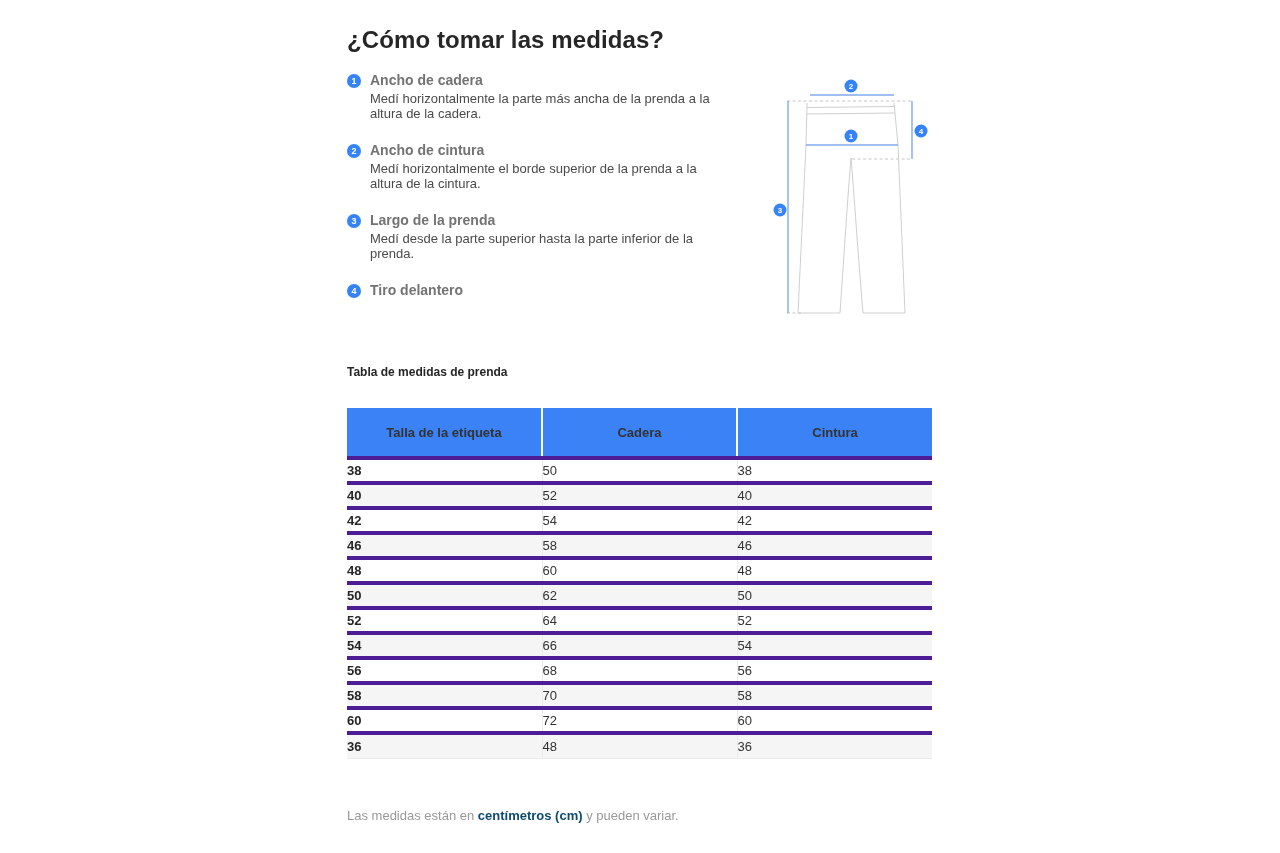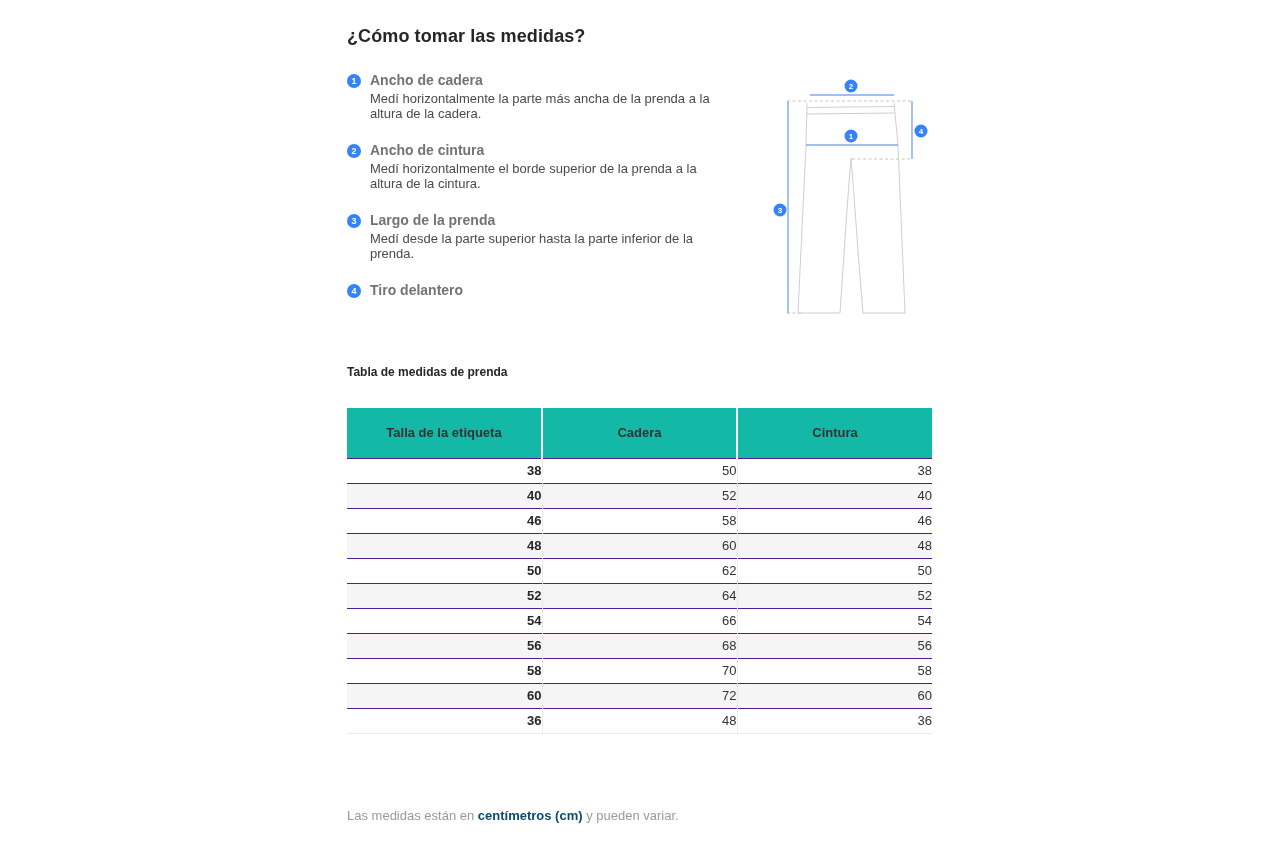--- a/index.html
+++ b/index.html
@@ -3,21 +3,21 @@
 <meta charset="utf-8">
 <style>
   * { margin: 0; padding: 0; box-sizing: border-box; }
   html, body { width: 1280px; height: 853px; background: #ffffff; overflow: hidden; }
   body { font-family: "Liberation Sans", sans-serif; color: #333; position: relative; }
 
   .content { position: absolute; left: 347px; top: 0; width: 585px; height: 853px; }
 
   .main-title {
     position: absolute; top: 26px; left: 0;
-    font-size: 18px; font-weight: bold; color: #262626; letter-spacing: .1px;
+    font-size: 24px; font-weight: bold; color: #262626; letter-spacing: .1px;
   }
 
   .instructions { position: absolute; top: 72px; left: 0; width: 365px; }
   .instr-item { display: flex; align-items: flex-start; margin-bottom: 21px; }
   .step-badge {
     flex: 0 0 14px; width: 14px; height: 14px; border-radius: 50%;
     background: #3483fa; color: #fff; font-size: 9px; font-weight: bold;
     display: inline-flex; align-items: center; justify-content: center;
     margin-right: 9px; margin-top: 1.5px;
   }
@@ -28,28 +28,28 @@
   .diagram { position: absolute; left: 413px; top: 70px; width: 180px; height: 250px; }
 
   .table-title {
     position: absolute; top: 362px; left: 0;
     font-size: 12px; font-weight: bold; color: #262626; line-height: 21px;
   }
 
   .size-table-wrap { position: absolute; top: 408px; left: 0; width: 585px; }
   table.size-table { width: 585px; border-collapse: collapse; table-layout: fixed; }
   table.size-table thead th {
-    height: 50px; background: #14b8a6; font-size: 13px; font-weight: bold;
+    height: 50px; background: #3b82f6; font-size: 13px; font-weight: bold;
     color: #333; text-align: center; vertical-align: middle;
     border-left: 2px solid #ffffff;
   }
   table.size-table thead th:first-child { border-left: none; }
   table.size-table tbody td {
-    height: 25px; font-size: 13px; color: #333; text-align: right; vertical-align: middle;
-    border-top: 1px solid #4c1d95;
+    height: 25px; font-size: 13px; color: #333; text-align: left; vertical-align: middle;
+    border-top: 4px solid #4c1d95;
   }
   table.size-table tbody td + td { border-left: 1px solid #ebebeb; }
   table.size-table tbody td:first-child { font-weight: bold; color: #262626; }
   table.size-table tbody tr:nth-child(even) { background: #f5f5f5; }
   table.size-table tbody tr:last-child td { border-bottom: 1px solid #ebebeb; }
 
   .footer-note {
     position: absolute; top: 808px; left: 0;
     font-size: 13px; color: #999; line-height: 16px;
   }
@@ -147,20 +147,25 @@
             <td>38</td>
             <td>50</td>
             <td>38</td>
           </tr>
           <tr>
             <td>40</td>
             <td>52</td>
             <td>40</td>
           </tr>
           <tr>
+            <td>42</td>
+            <td>54</td>
+            <td>42</td>
+          </tr>
+          <tr>
             <td>46</td>
             <td>58</td>
             <td>46</td>
           </tr>
           <tr>
             <td>48</td>
             <td>60</td>
             <td>48</td>
           </tr>
           <tr>

